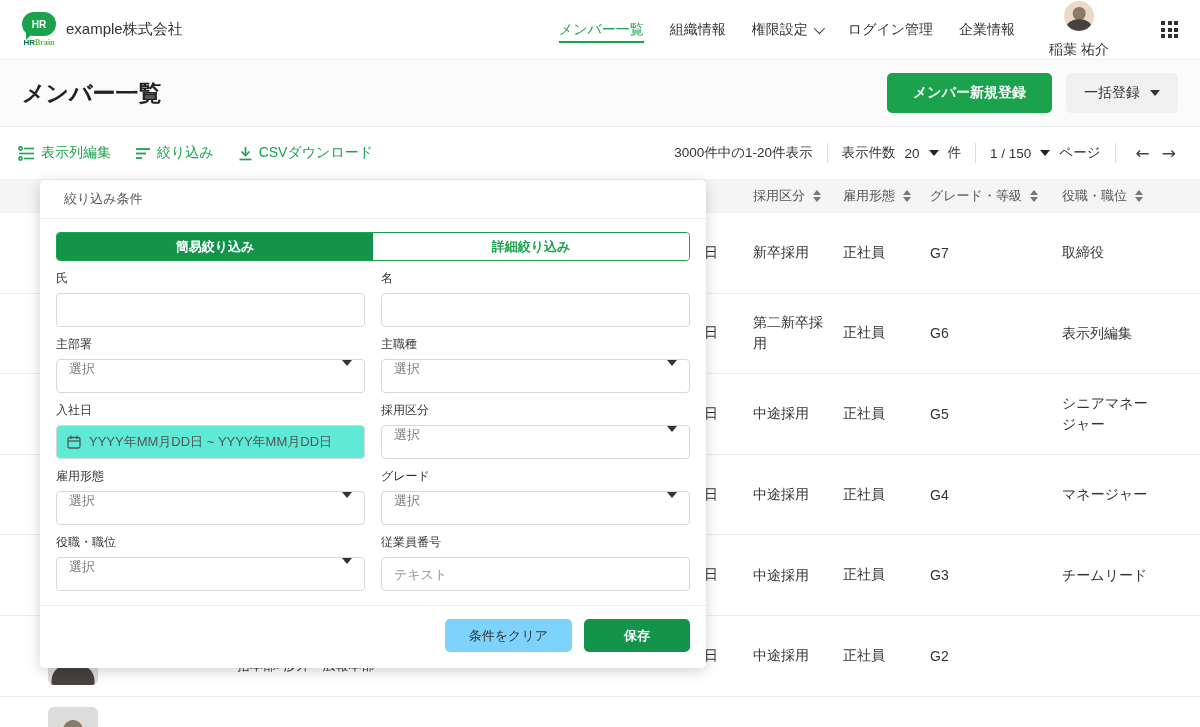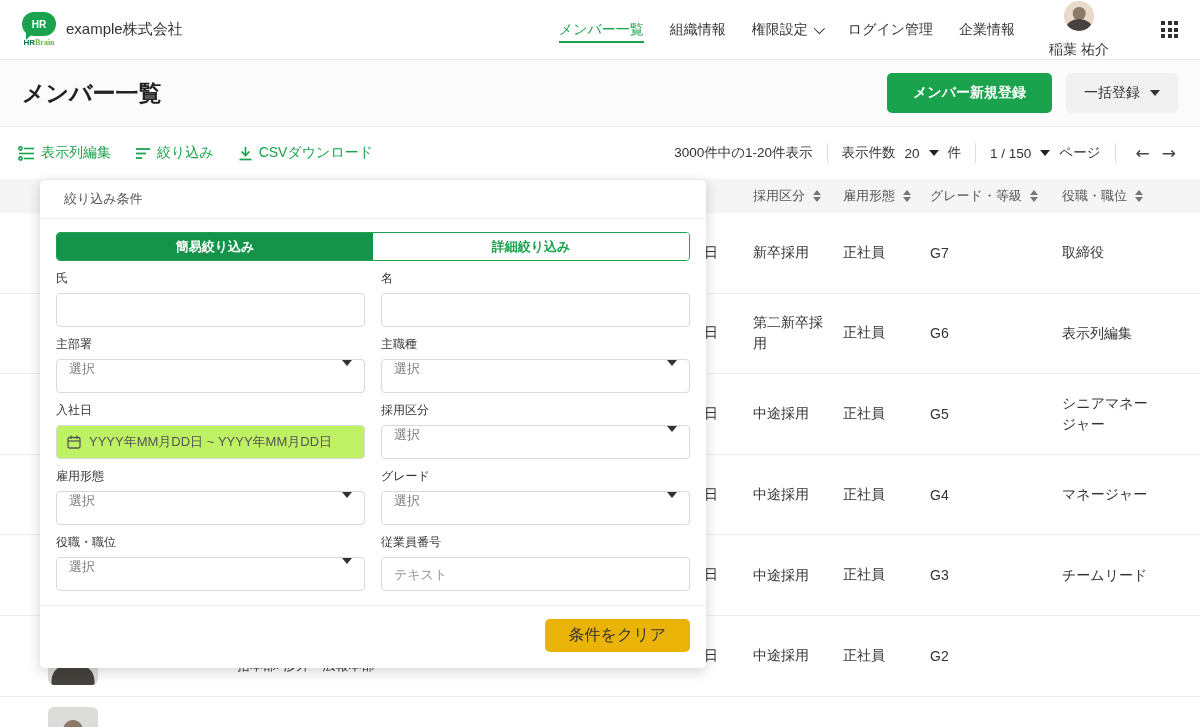--- a/index.html
+++ b/index.html
@@ -90,25 +90,25 @@
   .fp-tab.active { background:#18864a; background:#14944a; color:#fff; }
   .fp-grid { display:grid; grid-template-columns:1fr 1fr; column-gap:16px; }
   .fp-label { font-size:12px; color:#333; margin:9px 0 6px; }
   .fp-input { width:100%; height:34px; border:1px solid #d9d9d9; border-radius:4px; padding:0 12px;
     font-size:13px; font-family:inherit; color:#333; background:#fff; outline:none; }
   .fp-input::placeholder { color:#999; }
   .fp-select { width:100%; height:34px; border:1px solid #d9d9d9; border-radius:4px; padding:0 12px;
     display:flex; justify-content:space-between; cursor:pointer; background:#fff; }
   .fp-select span { font-size:13px; color:#777; }
   .fp-date { width:100%; height:34px; border:1px solid #d9d9d9; border-radius:4px; padding:0 10px;
-    display:flex; align-items:center; gap:8px; cursor:pointer; background:#bef264; }
+    display:flex; align-items:center; gap:8px; cursor:pointer; background:#5eead4; }
   .fp-date span { font-size:13px; color:#555; }
   .fp-footer { margin-top:14px; border-top:1px solid #ececec; padding:13px 16px 16px;
     display:flex; justify-content:flex-end; gap:12px; }
-  .btn-clear { background:#eab308; color:#333; padding:0 24px; height:33px; font-size:16px; }
+  .btn-clear { background:#7dd3fc; color:#333; padding:0 24px; height:33px; font-size:13px; }
   .btn-save { background:#14944a; color:#fff; font-weight:bold; padding:0 40px; height:33px; font-size:13px; }
 </style>
 </head>
 <body>
 
 <div class="page">
 
   <div class="top-header">
     <div class="logo-wrap">
       <div class="logo-bubble">
@@ -450,16 +450,17 @@
           </div>
         </div>
         <div>
           <div class="fp-label">従業員番号</div>
           <input class="fp-input" placeholder="テキスト" style="">
         </div>
       </div>
     </div>
     <div class="fp-footer">
       <button class="btn btn-clear">条件をクリア</button>
+      <button class="btn btn-save">保存</button>
     </div>
   </div>
 
 </div>
 
 </body></html>

